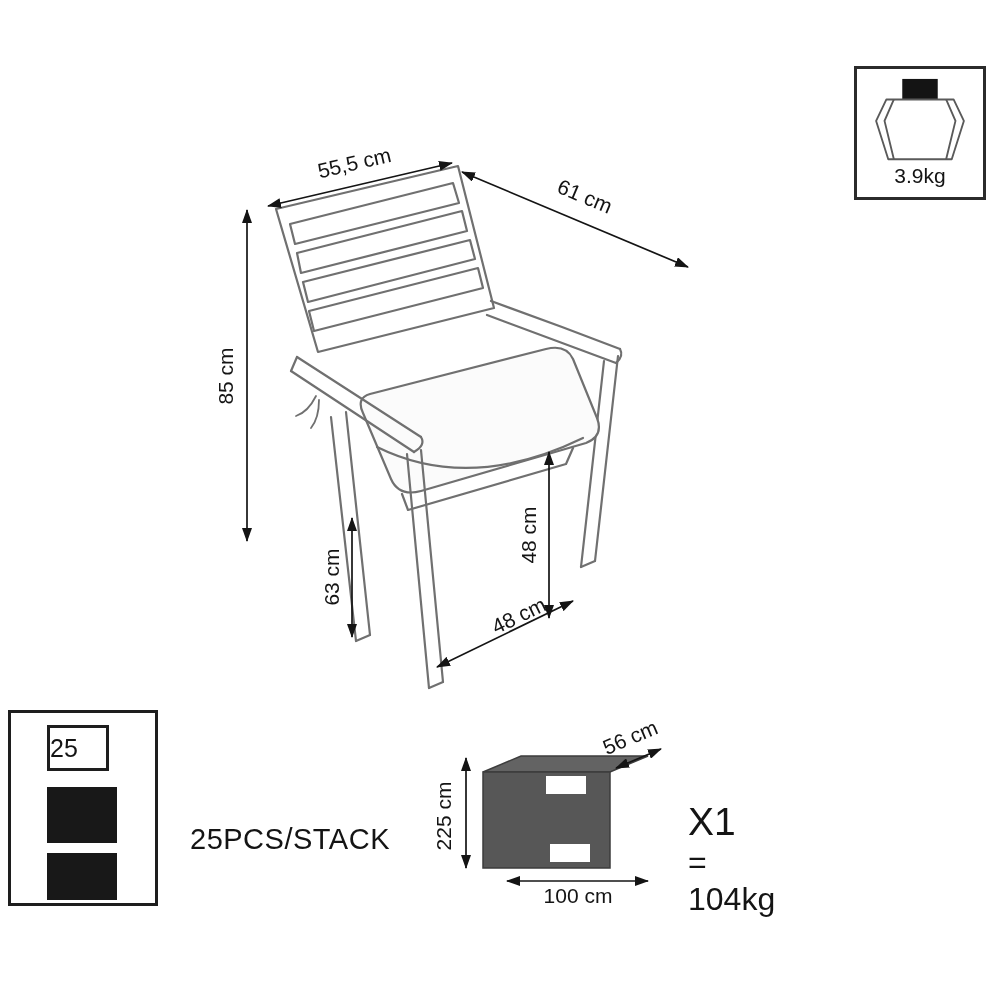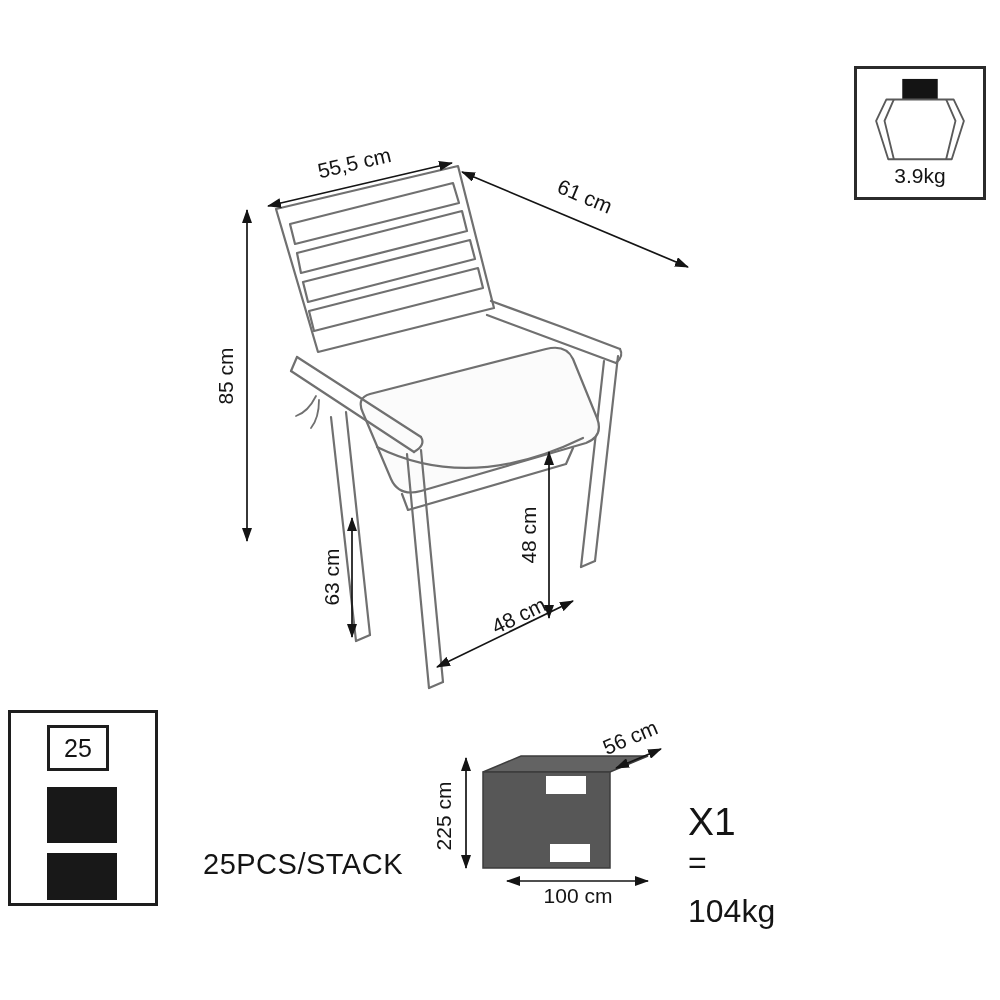--- a/index.html
+++ b/index.html
@@ -10,30 +10,30 @@
   
   .weight-box{position:absolute;left:846px;top:66px;width:132px;height:134px;
               border:3px solid #2b2b2b;box-sizing:border-box;display:flex;flex-direction:column;
               align-items:center;justify-content:center;background:#fff;margin-left:8px;}
   .weight-box .wtext{font-size:21px;margin-top:2px;}
   
   .stack-box{position:absolute;left:8px;top:710px;width:150px;height:196px;
              border:3px solid #1e1e1e;box-sizing:border-box;background:#fff;}
   .stack-count{position:absolute;left:36px;top:12px;width:62px;height:46px;
                border:3px solid #1e1e1e;box-sizing:border-box;display:flex;align-items:center;
-               justify-content:center;font-size:25px;}
+               justify-content:flex-start;font-size:25px;}
   .black-rect{position:absolute;left:36px;width:70px;background:#181818;}
   .black-rect.r1{top:74px;height:56px;}
   .black-rect.r2{top:140px;height:47px;}
-  .stack-label{position:absolute;left:190px;top:848px;font-size:29px;letter-spacing:0.5px;margin-left:13px;}
+  .stack-label{position:absolute;left:190px;top:823px;font-size:29px;letter-spacing:0.5px;}
   
   .pkg-line{position:absolute;left:662px;top:800px;display:flex;align-items:baseline;flex-direction:column;}
   .pkg-line .qty{font-size:39px;}
   .pkg-line .eq{font-size:32px;margin-left:26px;margin-right:12px;}
-  .pkg-line .wt{font-size:32px;margin-top:12px;}
+  .pkg-line .wt{font-size:32px;}
 </style>
 </head>
 <body>
 
 <div class="stage">
 
   <svg class="canvas" width="1000" height="1000" viewBox="0 0 1000 1000">
     <defs>
       <marker id="ah" viewBox="0 0 14 10" markerWidth="14" markerHeight="10" refX="13" refY="5" orient="auto-start-reverse" markerUnits="userSpaceOnUse">
         <path d="M0,0 L14,5 L0,10 Z" fill="#141414"></path>

